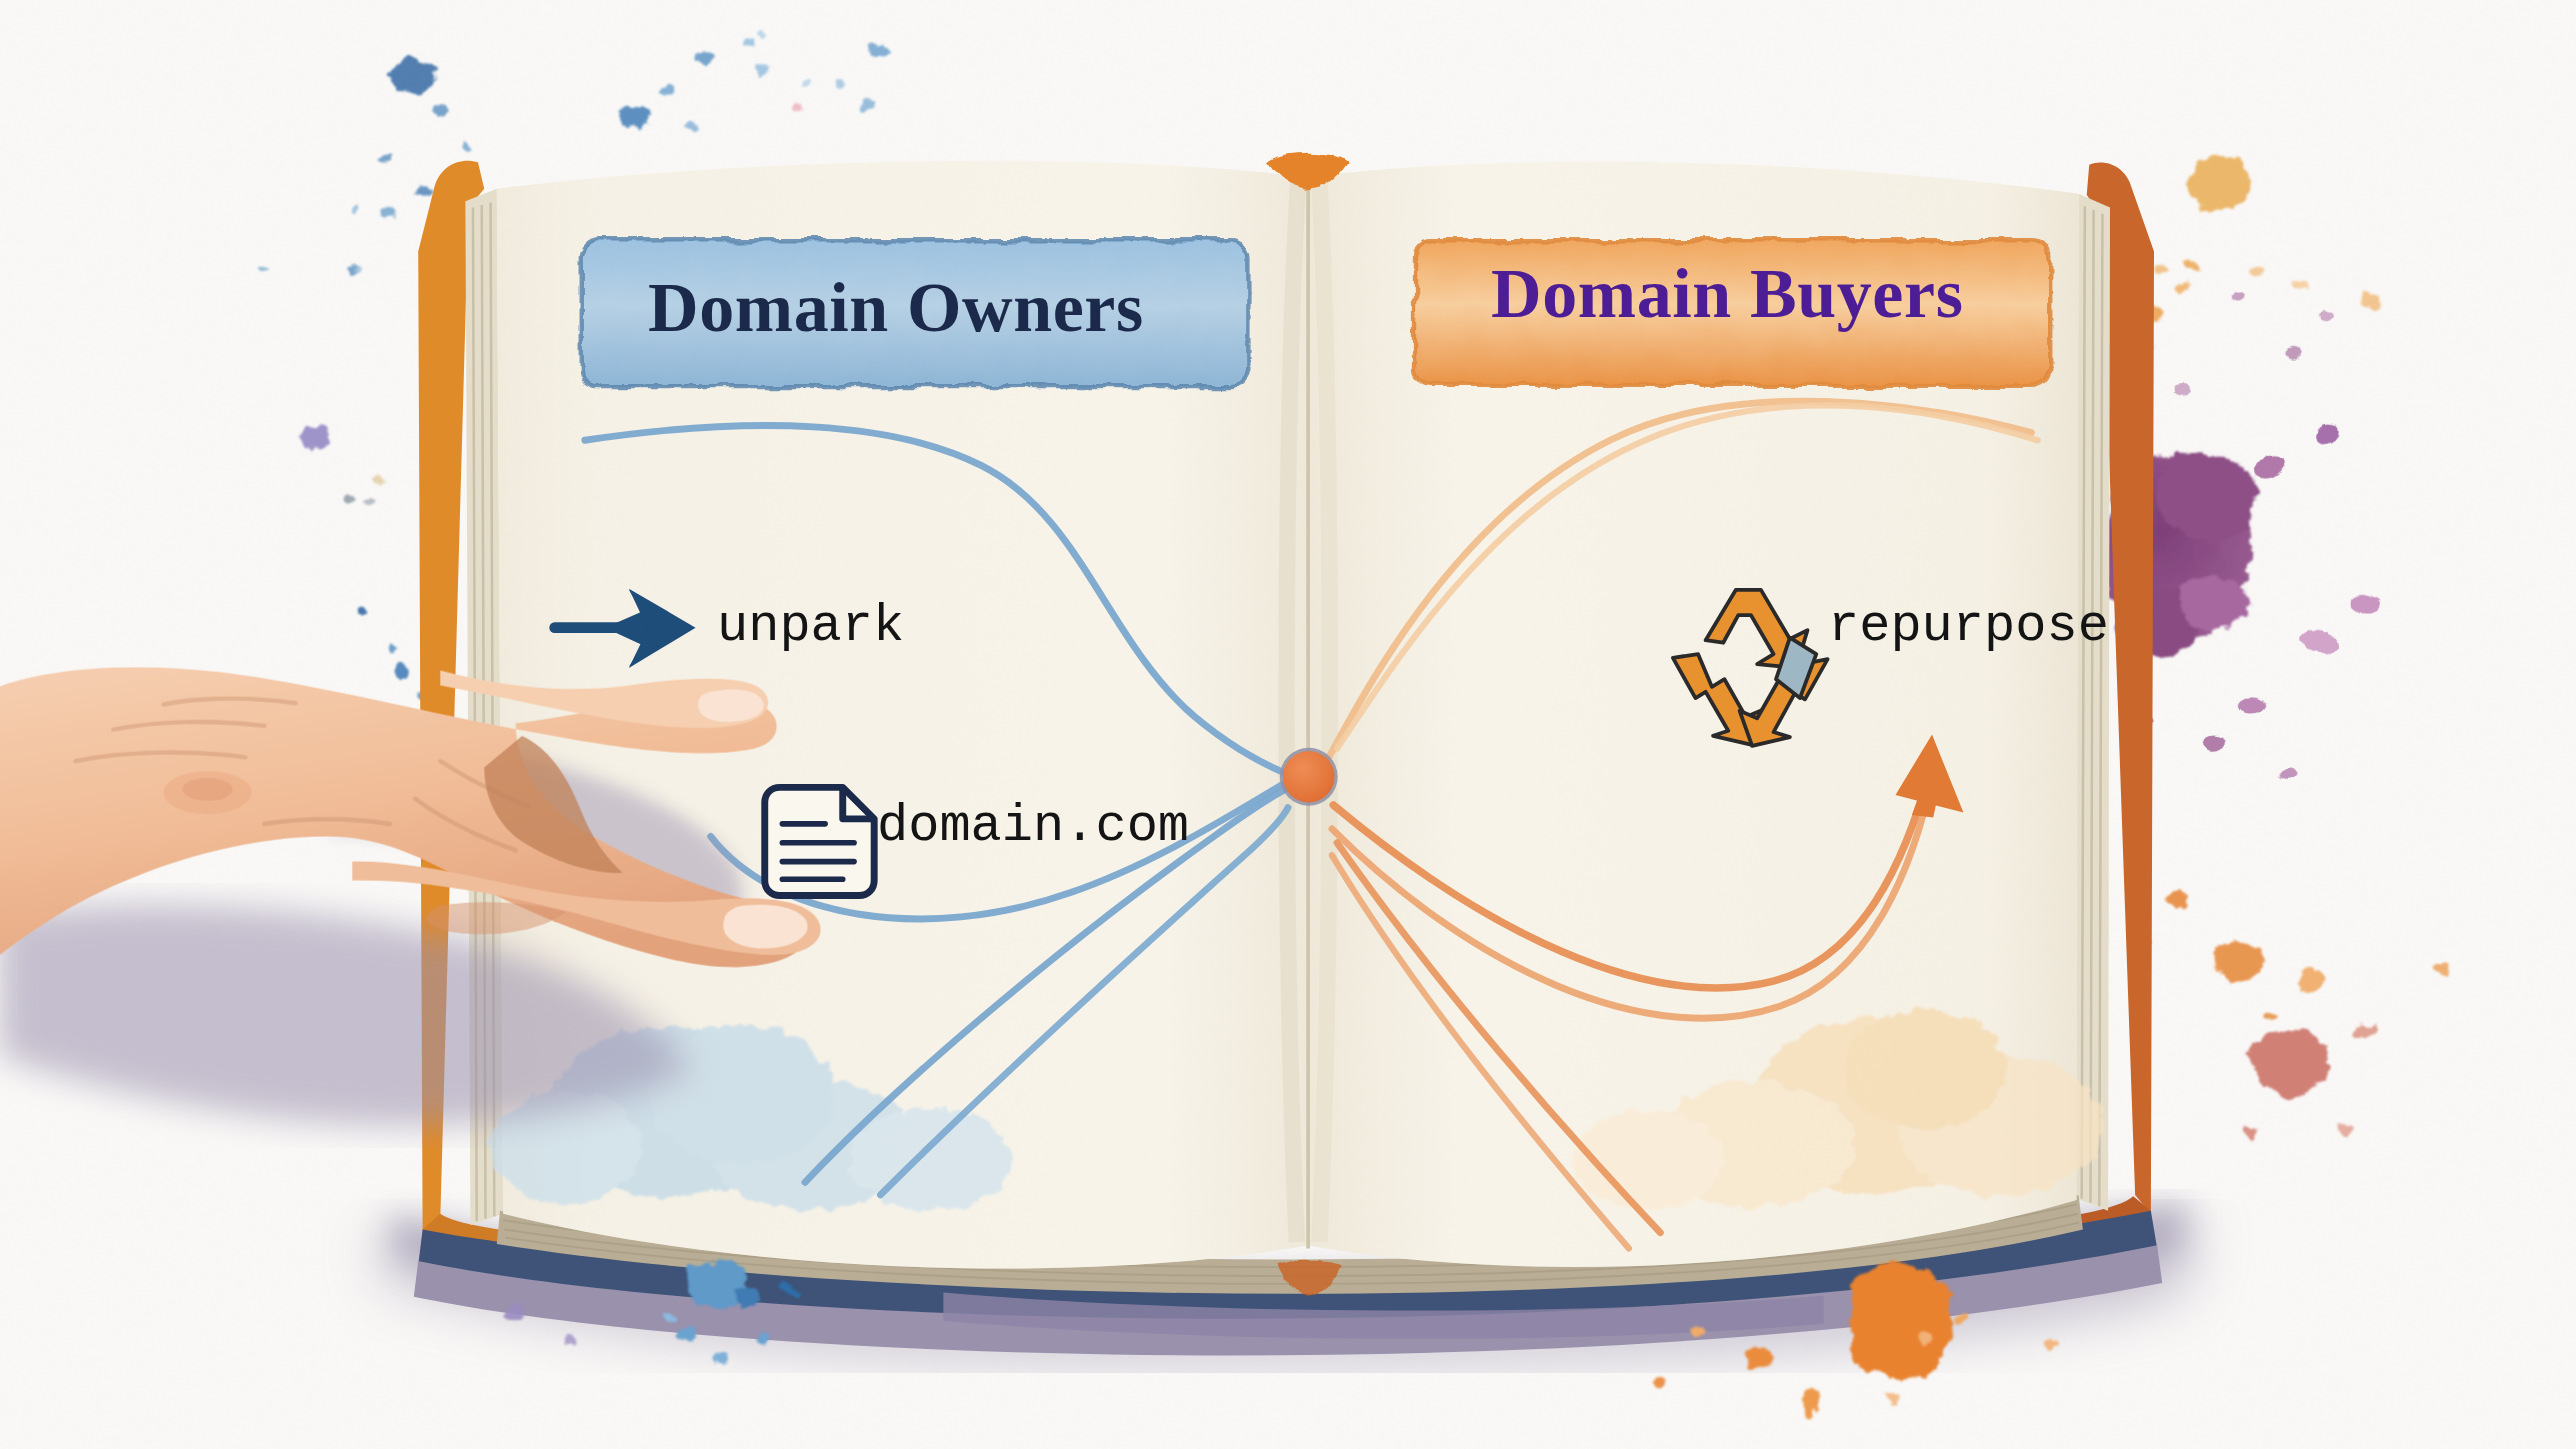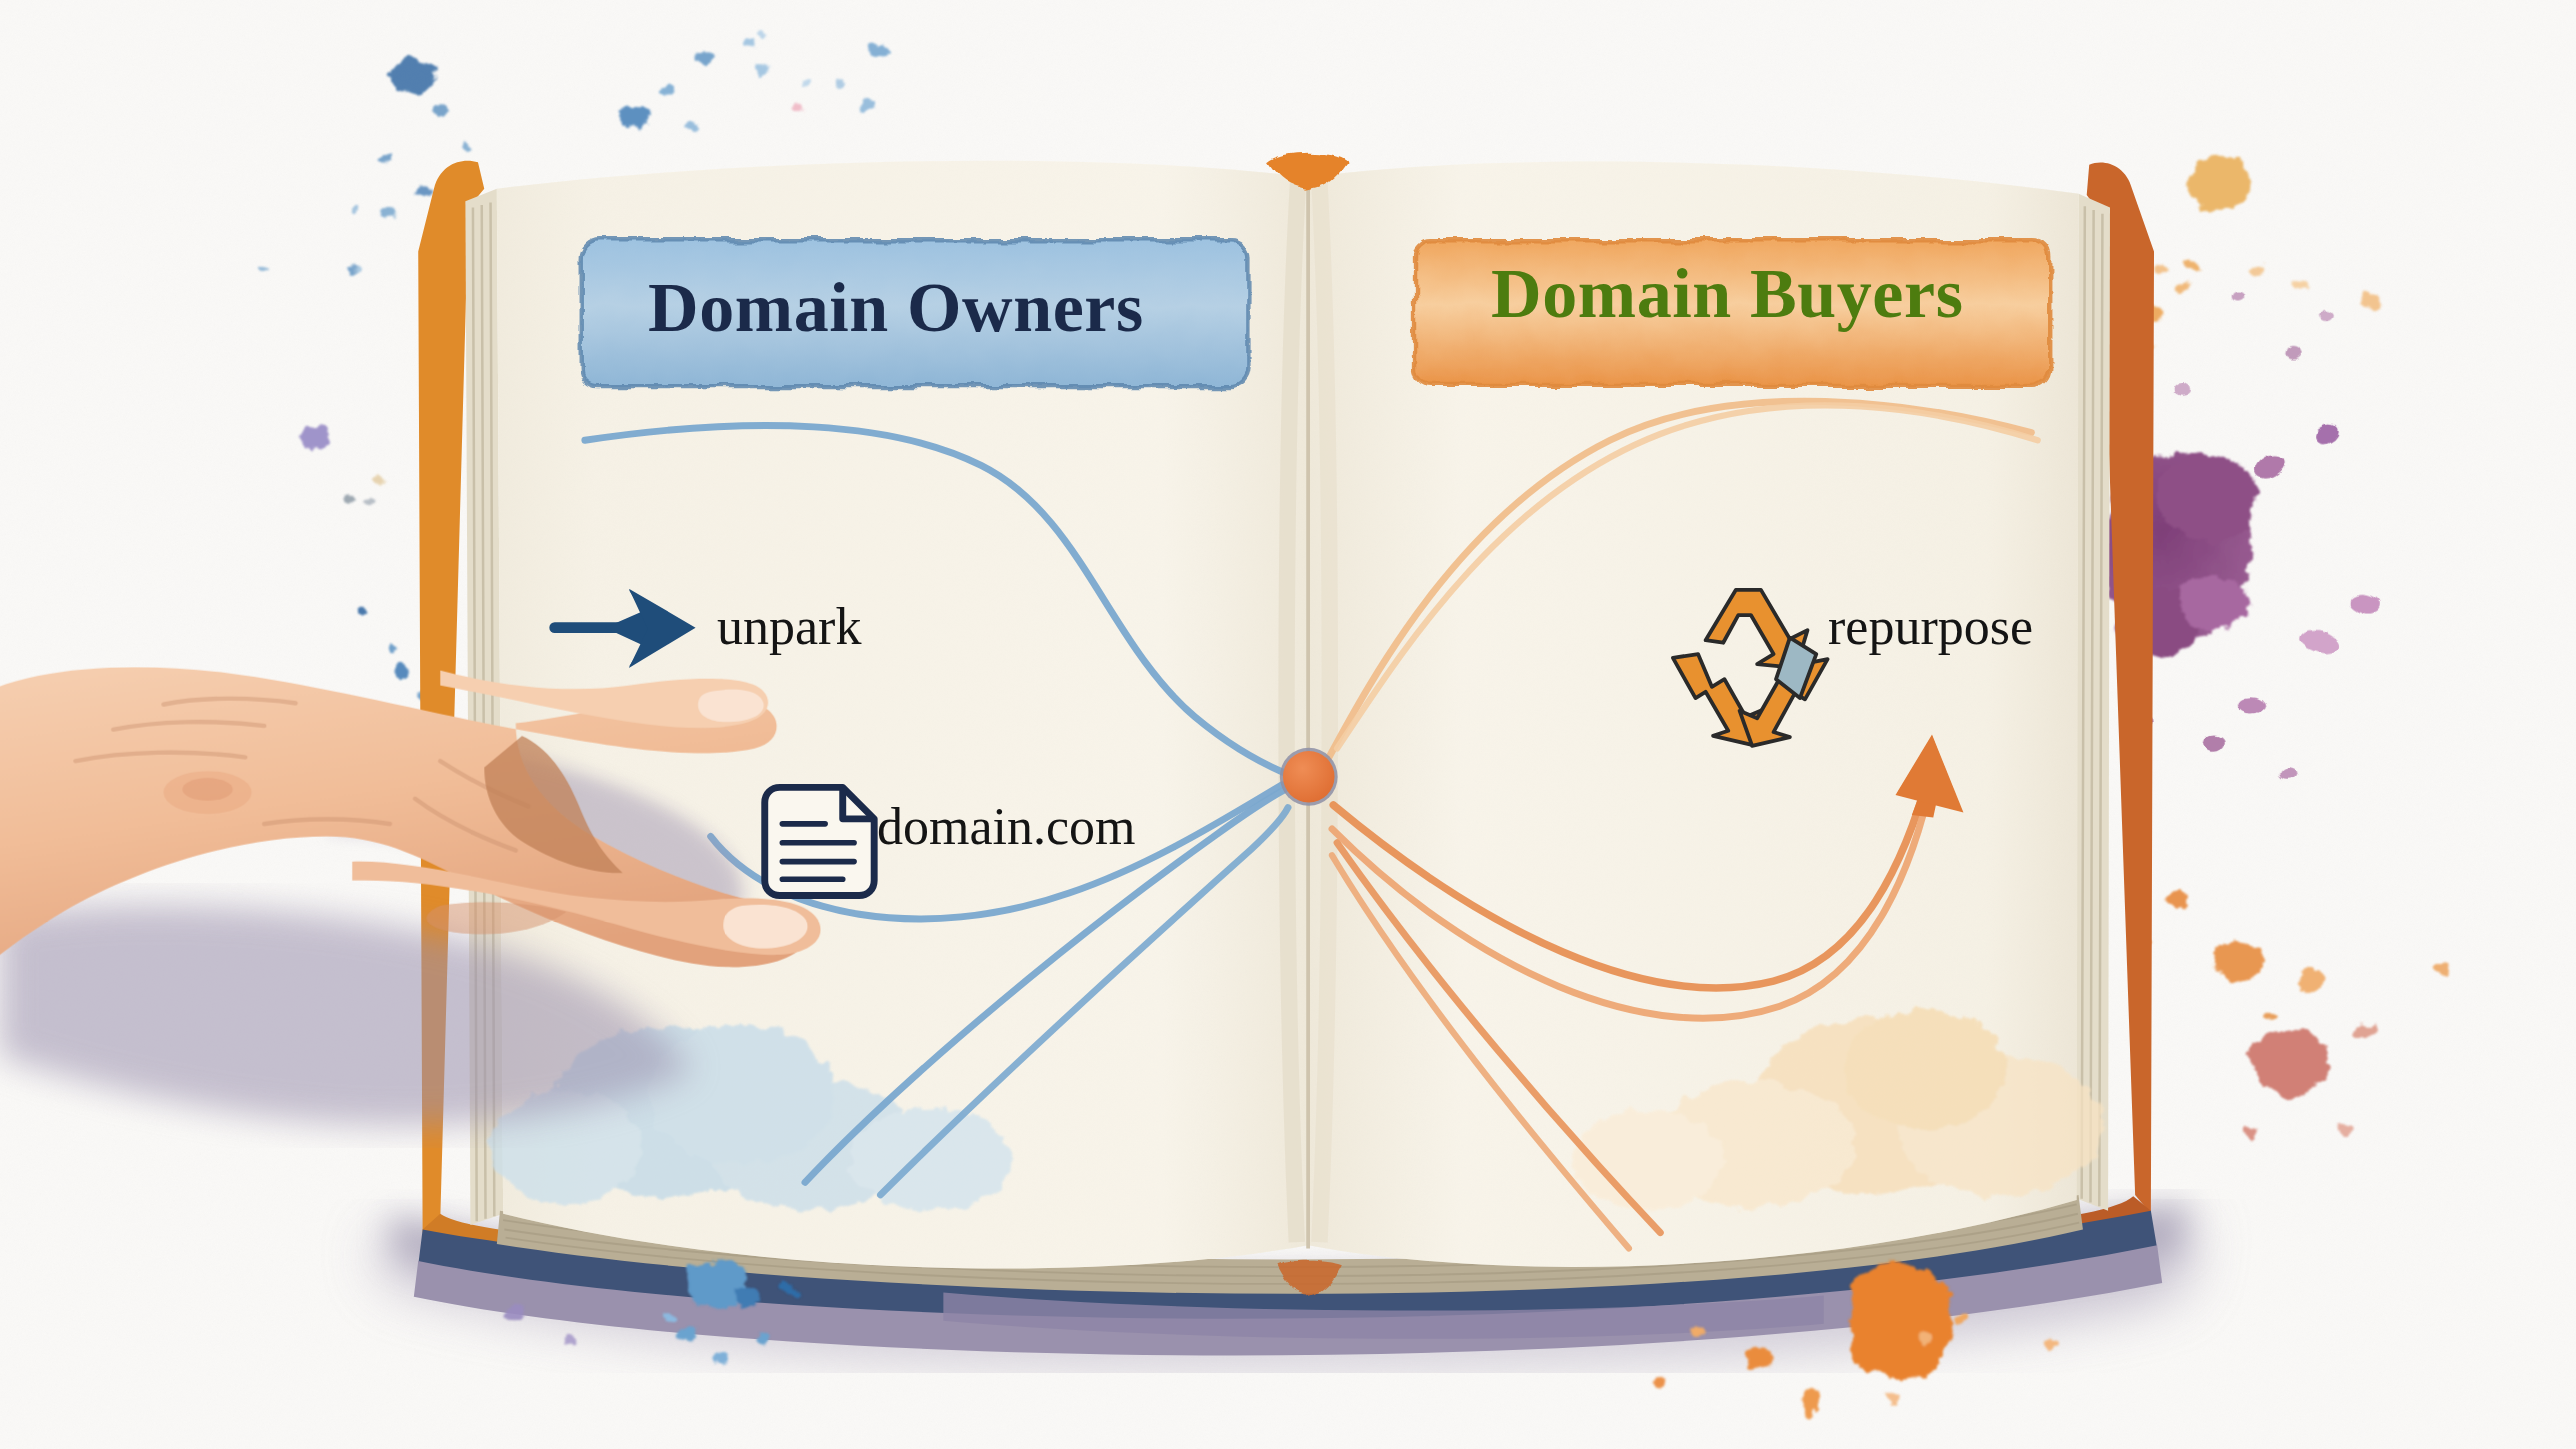--- a/index.html
+++ b/index.html
@@ -14,24 +14,24 @@
   
   .txt{position:absolute;white-space:nowrap;}
 
   .banner-text{
     font-family:"Liberation Serif", serif;
     font-weight:700;
     font-size:70px;
     letter-spacing:0.6px;
   }
   .banner-left{ color:#1b2a4a; left:648px; top:268px; }
-  .banner-right{ color:#4d7c0f; left:1491px; top:254px; }
+  .banner-right{ color:#4c1d95; left:1491px; top:254px; }
 
   .node-label{
-    font-family:Liberation Serif, serif;
+    font-family:Liberation Mono, monospace;
     font-size:52px;
     color:#141414;
     font-weight:400;
   }
   .label-unpark{ left:717px; top:597px; }
   .label-domain{ left:877px; top:797px; }
   .label-repurpose{ left:1828px; top:597px; }
 </style>
 </head>
 <body>

